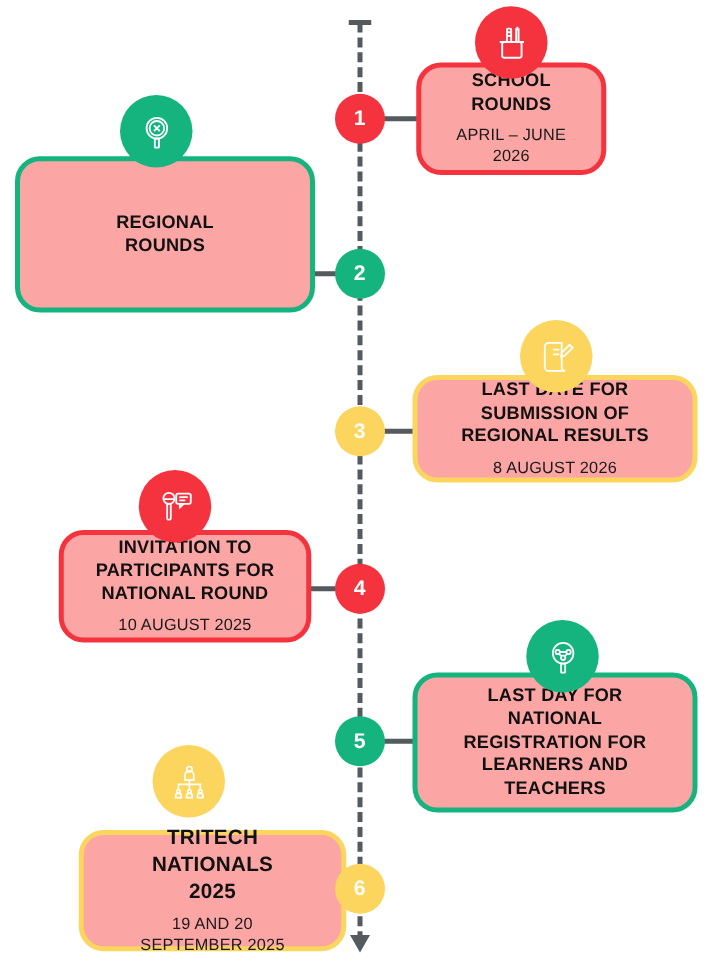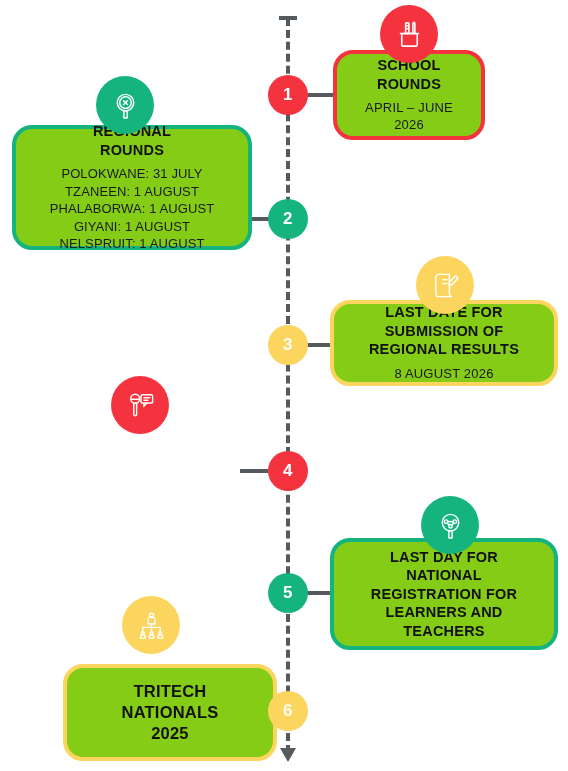--- a/index.html
+++ b/index.html
@@ -76,21 +76,21 @@
     position: absolute;
     height: 4px;
     background: #555a5e;
     z-index: 2;
   }
 
   
   .card {
     position: absolute;
     box-sizing: border-box;
-    background: #84cc16;
+    background: #fca5a5;
     border: 4px solid #000;
     border-radius: 20px;
     display: flex;
     flex-direction: column;
     align-items: center;
     justify-content: center;
     text-align: center;
     z-index: 4;
     padding: 6px 10px;
   }
@@ -172,25 +172,20 @@
       <path d="M19.5 4.5 L21.5 4.5 L21.5 15 L19.5 15 Z"></path>
       <line x1="20.5" y1="4.5" x2="20.5" y2="2.5"></line>
     </svg>
   </div>
 
   <div class="connector" style="left:240px; top:217px; width:40px;"></div>
 
   <div class="card b-green" style="left:12px; top:125px; width:240px; height:125px;">
     <div class="card-title">REGIONAL
 ROUNDS</div>
-    <div class="card-list">POLOKWANE:  31 JULY
-TZANEEN:  1 AUGUST
-PHALABORWA: 1 AUGUST
-GIYANI:  1 AUGUST
-NELSPRUIT: 1 AUGUST</div>
   </div>
 
   <div class="icon-bubble c-green" style="left:96px; top:76px;">
     <svg viewBox="0 0 32 32" fill="none" stroke="#fff" stroke-width="1.5">
       <circle cx="16" cy="13" r="8.5"></circle>
       <circle cx="16" cy="13" r="6"></circle>
       <line x1="13.6" y1="10.6" x2="18.4" y2="15.4"></line>
       <line x1="18.4" y1="10.6" x2="13.6" y2="15.4"></line>
       <rect x="14.3" y="21.5" width="3.4" height="7.5" rx="0.6"></rect>
     </svg>
@@ -209,20 +204,26 @@
     <svg viewBox="0 0 32 32" fill="none" stroke="#fff" stroke-width="1.5">
       <path d="M9 4.5 h11 v20 a3 3 0 0 0 3 3 H9 a3 3 0 0 1 -3 -3 V7.5 a3 3 0 0 1 3 -3 Z"></path>
       <line x1="13" y1="10" x2="18" y2="10"></line>
       <line x1="13" y1="14" x2="18" y2="14"></line>
       <path d="M20 12.5 L26.5 6 L29 8.5 L22.5 15 L19.6 15.8 Z"></path>
     </svg>
   </div>
 
   <div class="connector" style="left:240px; top:469px; width:40px;"></div>
 
+  <div class="card b-red" style="left:47px; top:424px; width:202px; height:90px;">
+    <div class="card-title">INVITATION TO
+PARTICIPANTS FOR
+NATIONAL ROUND</div>
+    <div class="card-sub">10 AUGUST 2025</div>
+  </div>
 
   <div class="icon-bubble c-red" style="left:111px; top:376px;">
     <svg viewBox="0 0 32 32" fill="none" stroke="#fff" stroke-width="1.5">
       <circle cx="10.5" cy="9" r="4.6"></circle>
       <line x1="6" y1="9.6" x2="15" y2="9.6"></line>
       <path d="M9 13.6 h3 v11.5 a1.5 1.5 0 0 1 -3 0 Z"></path>
       <rect x="16.5" y="5" width="12" height="8.5" rx="1.5"></rect>
       <path d="M19.5 13.5 v3 l3.2 -3"></path>
       <line x1="19" y1="8" x2="26" y2="8"></line>
       <line x1="19" y1="10.6" x2="24" y2="10.6"></line>
@@ -251,20 +252,22 @@
       <rect x="14.3" y="21.5" width="3.4" height="7.5" rx="0.6"></rect>
     </svg>
   </div>
 
   <div class="connector" style="left:240px; top:709px; width:40px;"></div>
 
   <div class="card b-yellow" style="left:63px; top:664px; width:214px; height:97px;">
     <div class="card-title" style="font-size:16.5px;">TRITECH
 NATIONALS
 2025</div>
+    <div class="card-sub">19 AND 20
+SEPTEMBER 2025</div>
   </div>
 
   <div class="icon-bubble c-yellow" style="left:122px; top:596px;">
     <svg viewBox="0 0 32 32" fill="none" stroke="#fff" stroke-width="1.4">
       <circle cx="16" cy="5.5" r="2.2"></circle>
       <path d="M12.4 14.5 v-4 a3.6 3.6 0 0 1 7.2 0 v4 Z"></path>
       <line x1="16" y1="14.5" x2="16" y2="18"></line>
       <path d="M7 22 v-4 h18 v4"></path>
       <line x1="16" y1="18" x2="16" y2="22"></line>
       <circle cx="7" cy="24" r="1.5"></circle>

